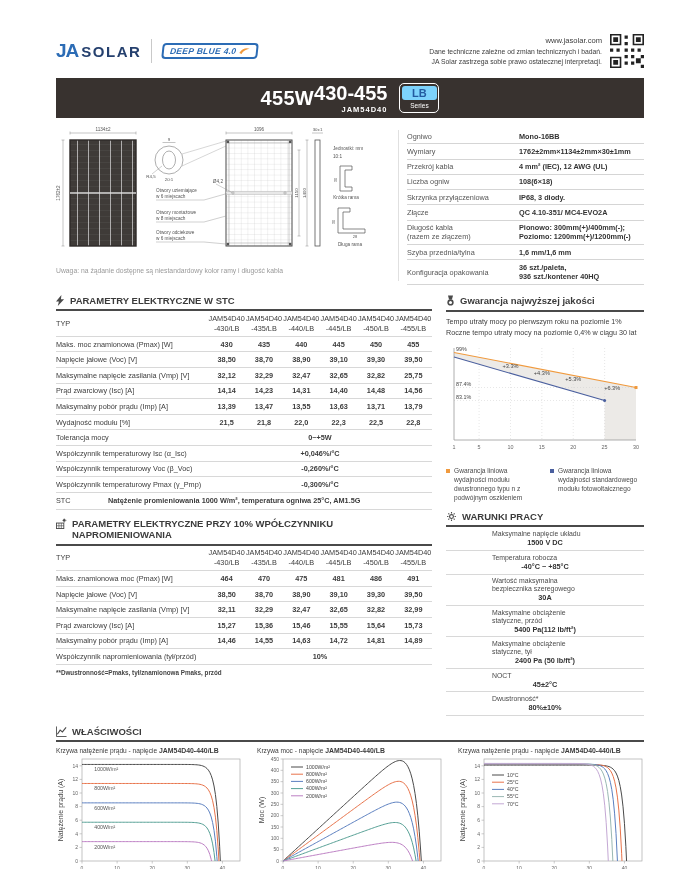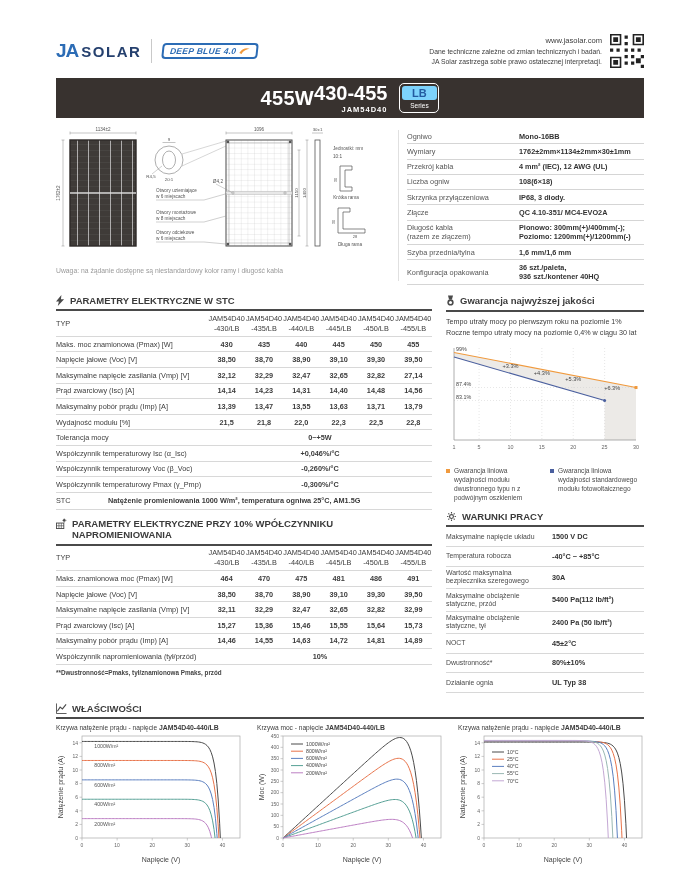--- a/index.html
+++ b/index.html
@@ -62,21 +62,21 @@
   .tbl-footer .txt{font-weight:bold;flex:1;}
   .footnote{font-size:6.3px;font-weight:bold;color:#444;margin-top:4px;}
 
   
   .w-sub{font-size:7.2px;line-height:1.5;color:#3c3c3c;margin:5px 0 2px;}
   .w-legend{display:flex;gap:10px;margin-top:1px;}
   .w-leg-item{display:flex;gap:4px;font-size:6.6px;color:#4a4a4a;line-height:1.35;flex:1;}
   .bullet{width:4px;height:4px;margin-top:2px;flex-shrink:0;}
 
   
-  .kv-row{display:flex;border-bottom:1px solid #d8d8d8;padding:2.8px 0;align-items:center;min-height:13px;}
+  .kv-row{display:flex;border-bottom:1px solid #d8d8d8;padding:2.8px 0;align-items:center;min-height:13px;flex-direction:column;}
   .kv-label{width:106px;font-size:6.9px;color:#4a4a4a;line-height:1.15;}
   .kv-value{flex:1;font-size:7.3px;font-weight:bold;color:#333;}
 
   
   .props{margin-top:10px;}
   .charts-row{display:flex;gap:5px;margin-top:5px;}
   .chart-box{width:196px;}
   .chart-title{font-size:6.6px;color:#3c3c3c;white-space:nowrap;}
   .chart-title b{font-size:6.9px;}
   .sp{margin-top:8px;}
@@ -333,21 +333,21 @@
                   <td class="td-val">39,30</td>
                   <td class="td-val">39,50</td>
                 </tr>
                 <tr>
                   <td class="td-label">Maksymalne napięcie zasilania (Vmp) [V]</td>
                   <td class="td-val">32,12</td>
                   <td class="td-val">32,29</td>
                   <td class="td-val">32,47</td>
                   <td class="td-val">32,65</td>
                   <td class="td-val">32,82</td>
-                  <td class="td-val">27,14</td>
+                  <td class="td-val">25,75</td>
                 </tr>
                 <tr>
                   <td class="td-label">Prąd zwarciowy (Isc) [A]</td>
                   <td class="td-val">14,14</td>
                   <td class="td-val">14,23</td>
                   <td class="td-val">14,31</td>
                   <td class="td-val">14,40</td>
                   <td class="td-val">14,48</td>
                   <td class="td-val">14,56</td>
                 </tr>
@@ -580,24 +580,20 @@
               <div class="kv-label">Maksymalne obciążenie statyczne, tył</div>
               <div class="kv-value">2400 Pa (50 lb/ft²)</div>
             </div>
             <div class="kv-row">
               <div class="kv-label">NOCT</div>
               <div class="kv-value">45±2°C</div>
             </div>
             <div class="kv-row">
               <div class="kv-label">Dwustronność*</div>
               <div class="kv-value">80%±10%</div>
-            </div>
-            <div class="kv-row">
-              <div class="kv-label">Działanie ognia</div>
-              <div class="kv-value">UL Typ 38</div>
             </div>
           </div>
     </div>
   </div>
 
   <div class="props">
     <div class="sec-head">
       <svg width="11" height="11" viewBox="0 0 12 12">
         <path d="M0.5 11.5 H11.5 M0.5 11.5 V0.5" stroke="#4a4a4a" stroke-width="1"></path>
         <polyline points="1.5,9 4.5,4.5 7,6.5 11,1.5" fill="none" stroke="#4a4a4a" stroke-width="1.2"></polyline>

